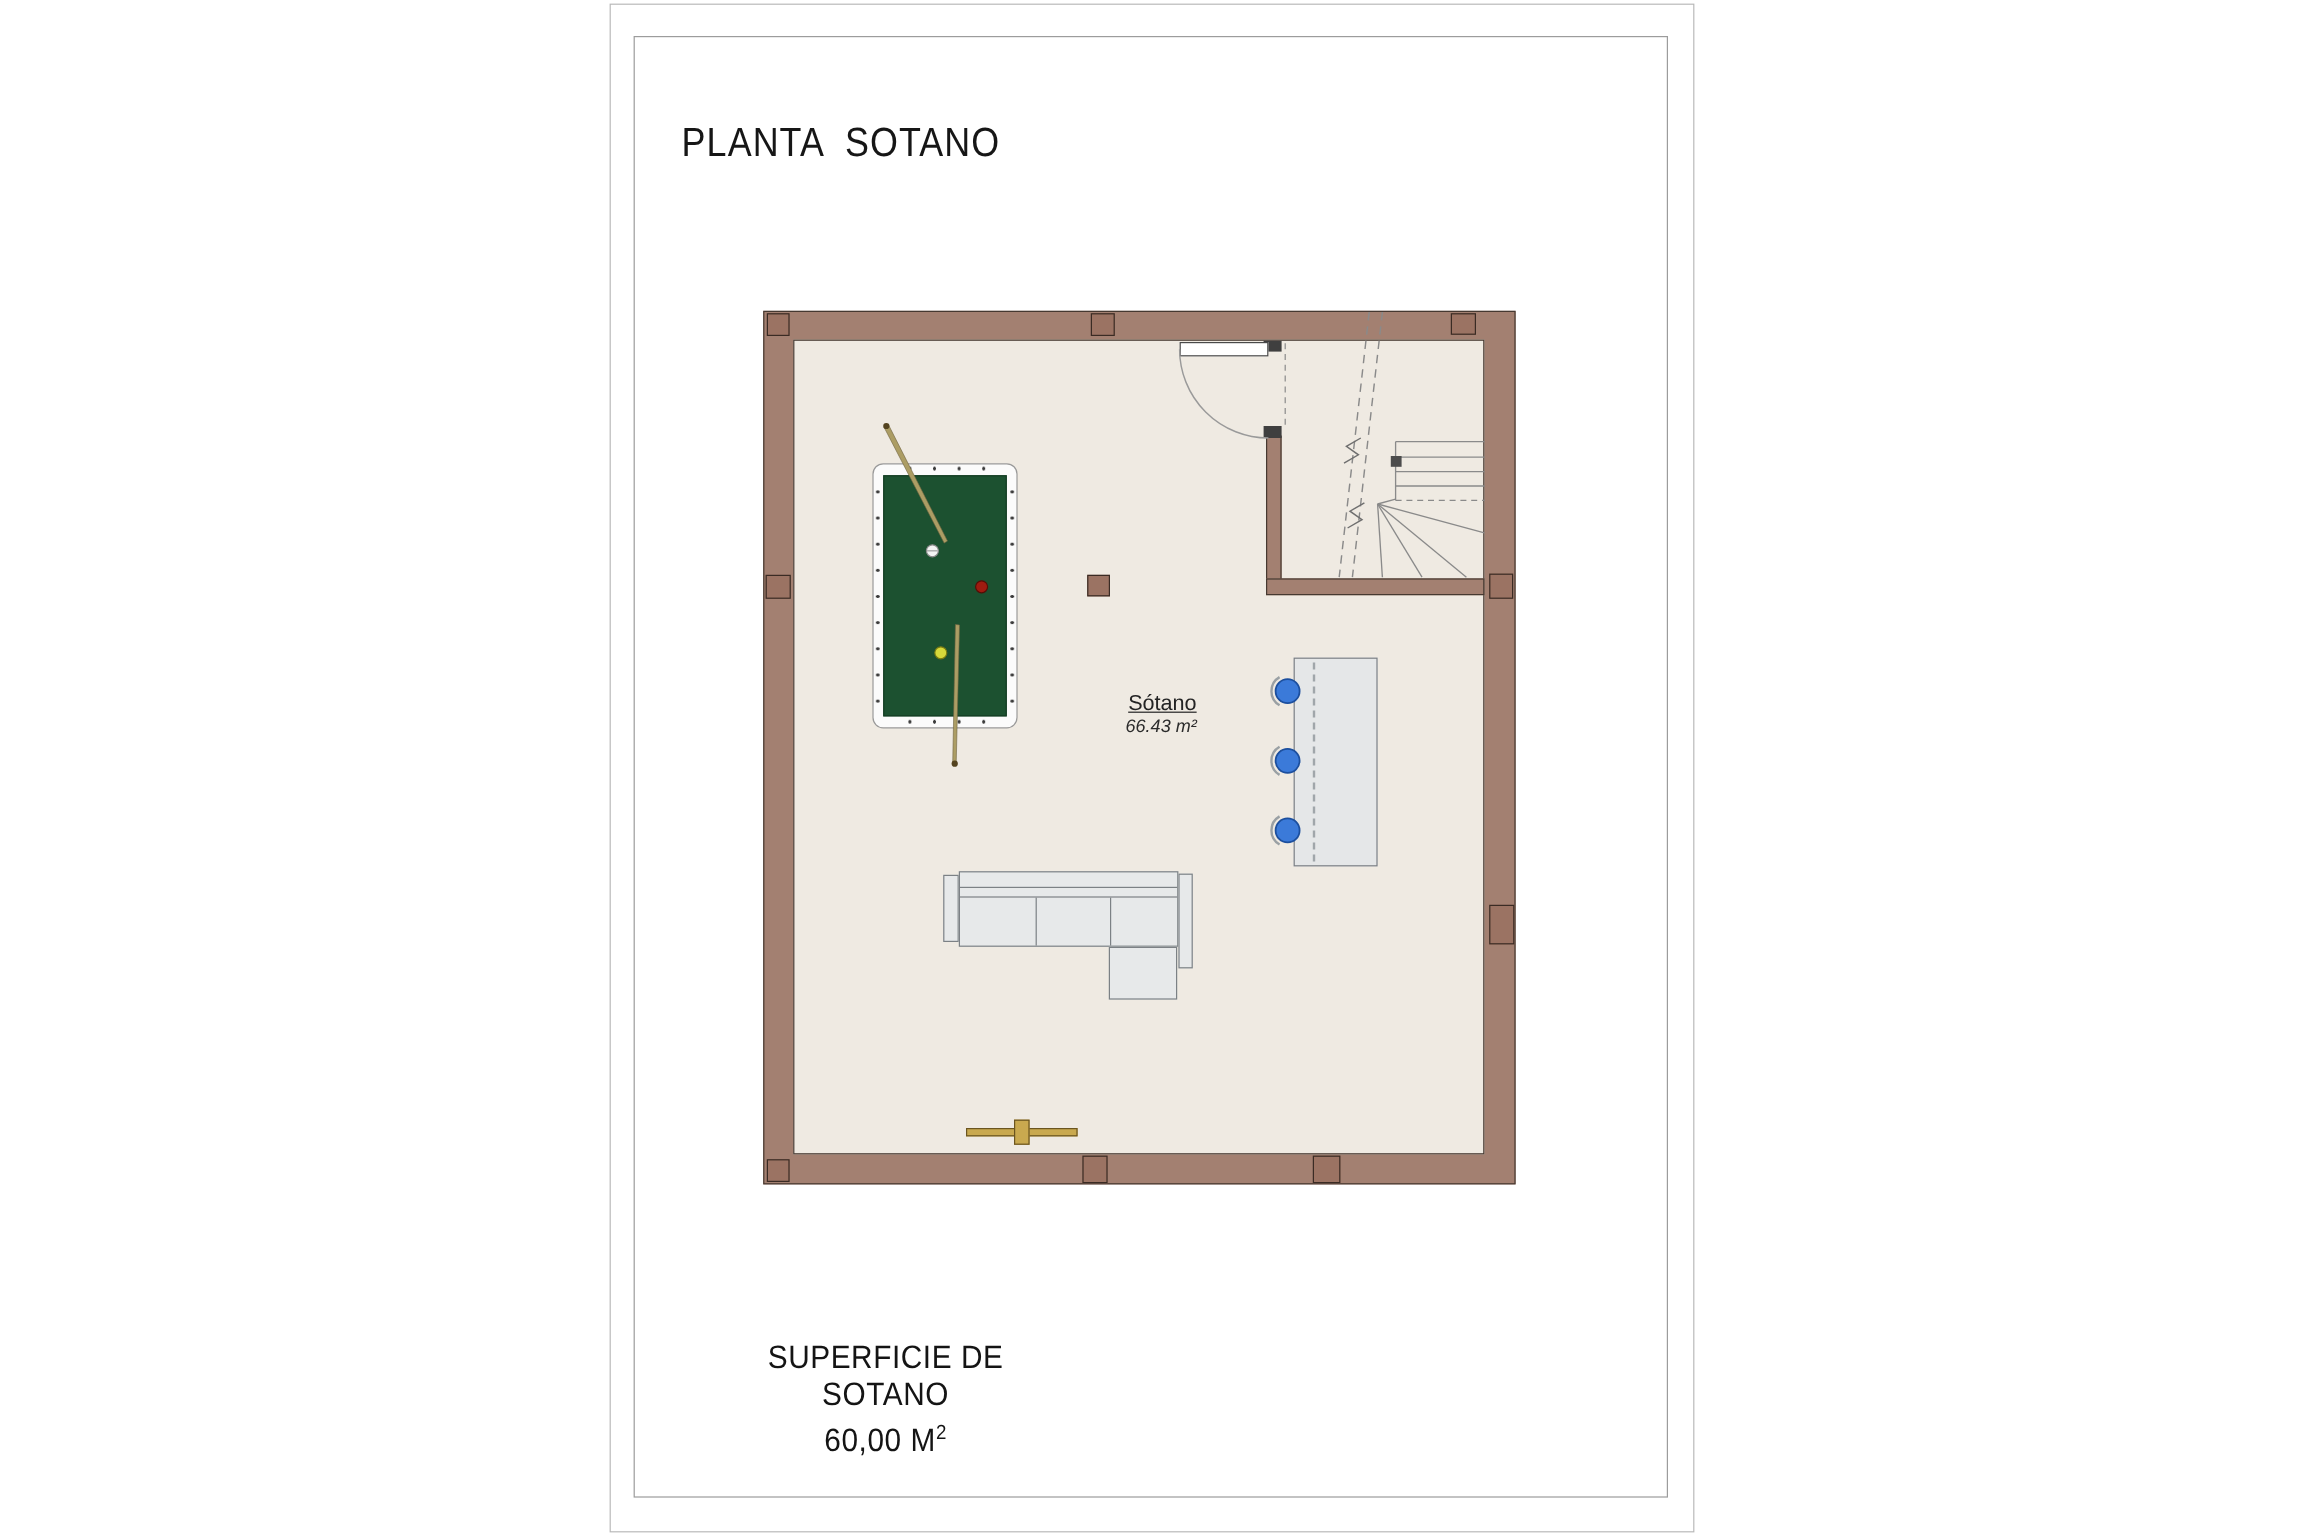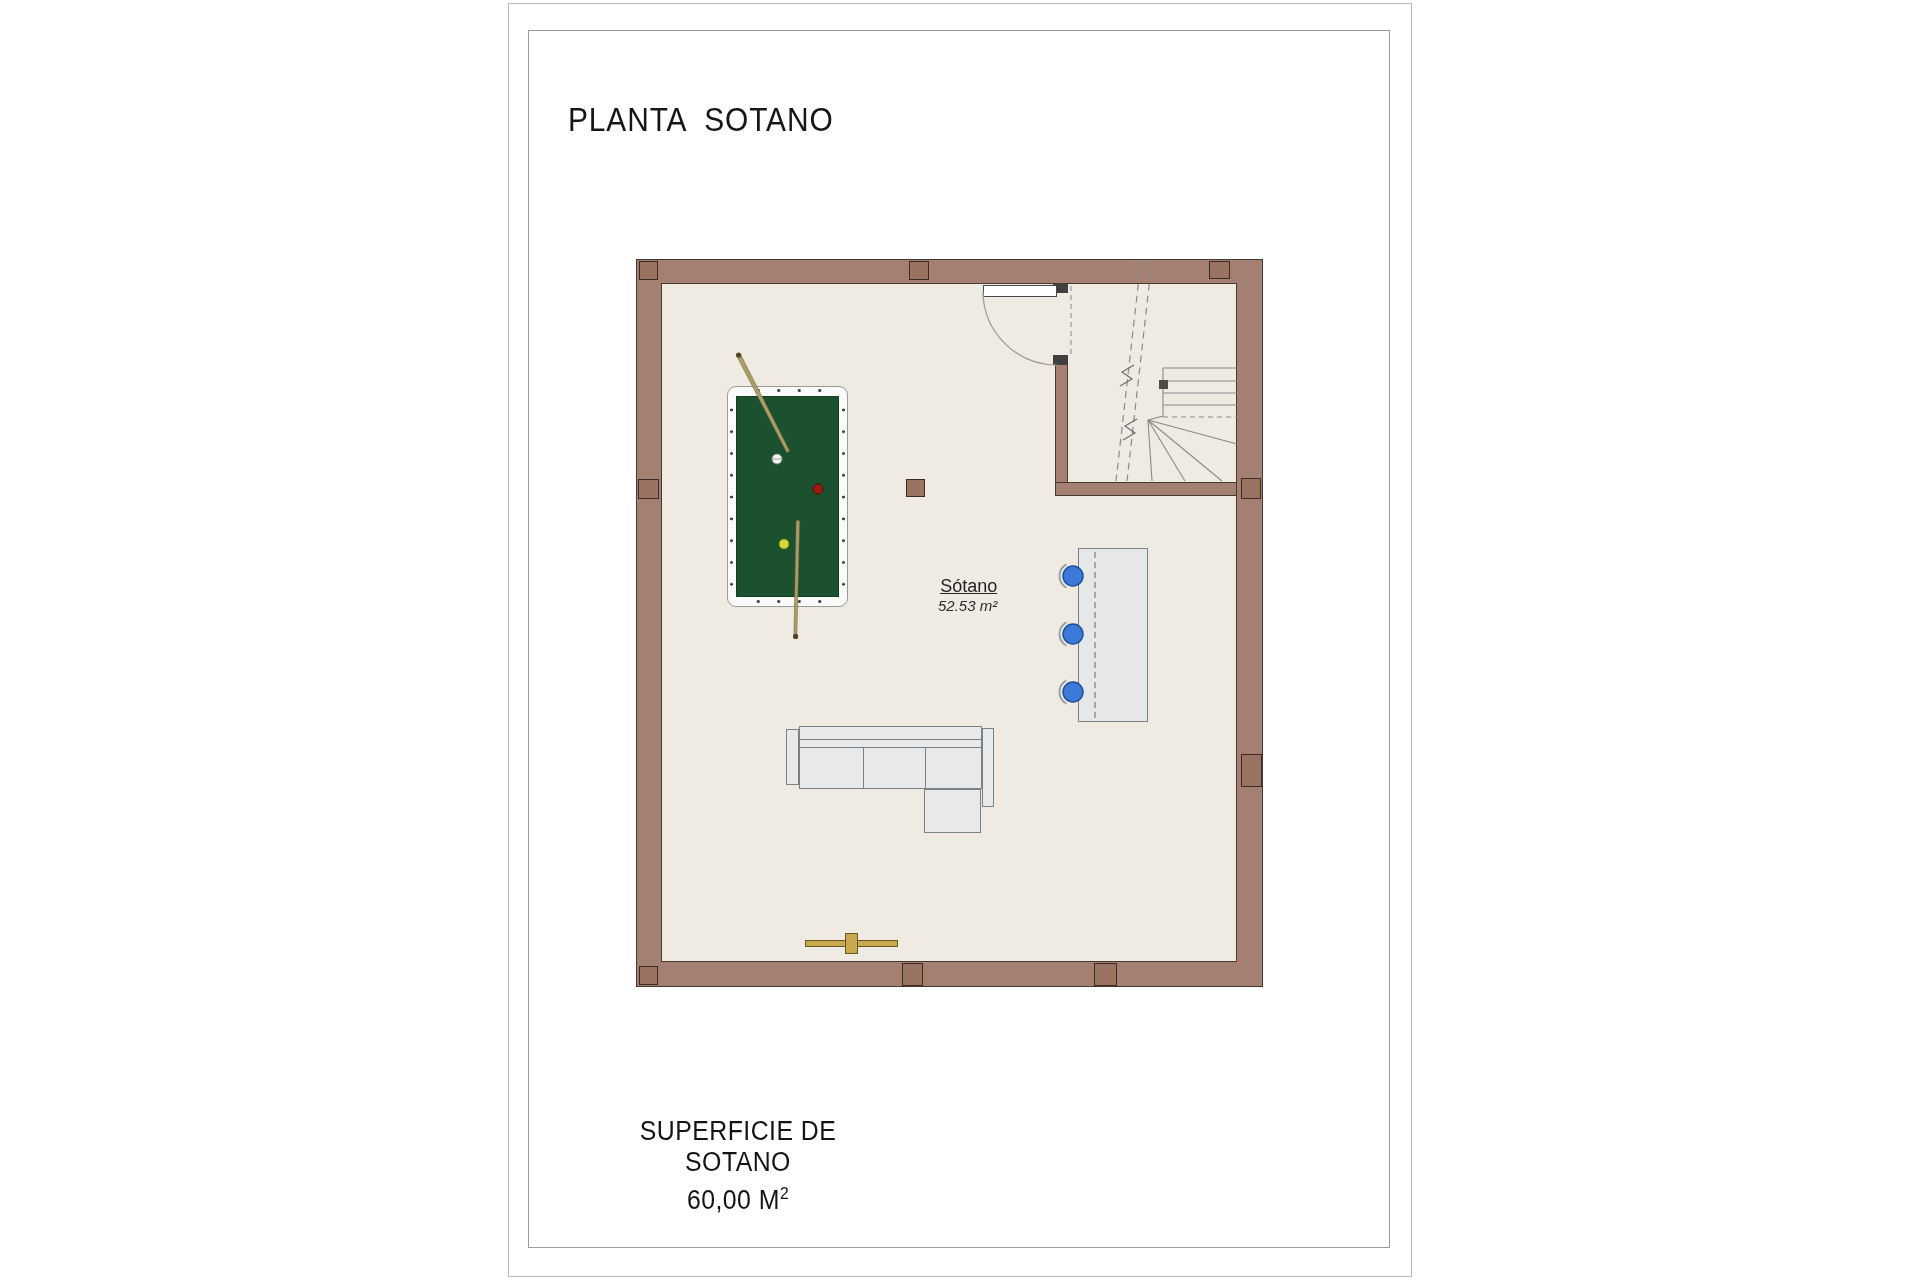--- a/index.html
+++ b/index.html
@@ -125,21 +125,21 @@
   <div class="abs sofa-part sofa-chaise"></div>
 
   <div class="abs bar-counter"></div>
   <div class="abs bar-dash"></div>
 
   <div class="abs rack-bar"></div>
   <div class="abs rack-block"></div>
 
   <div class="abs room-label">
     <div class="room-name">Sótano</div>
-    <div class="room-area">52.53 m²</div>
+    <div class="room-area">66.43 m²</div>
   </div>
 
   <div class="abs footer">
     <div>SUPERFICIE DE SOTANO</div>
     <div><span>60,00 M</span><sup>2</sup></div>
   </div>
 
   <svg class="overlay" width="1920" height="1280" viewBox="0 0 1920 1280">
 
     <path class="door-arc" d="M 983 291 A 74 74 0 0 0 1057 365"></path>

